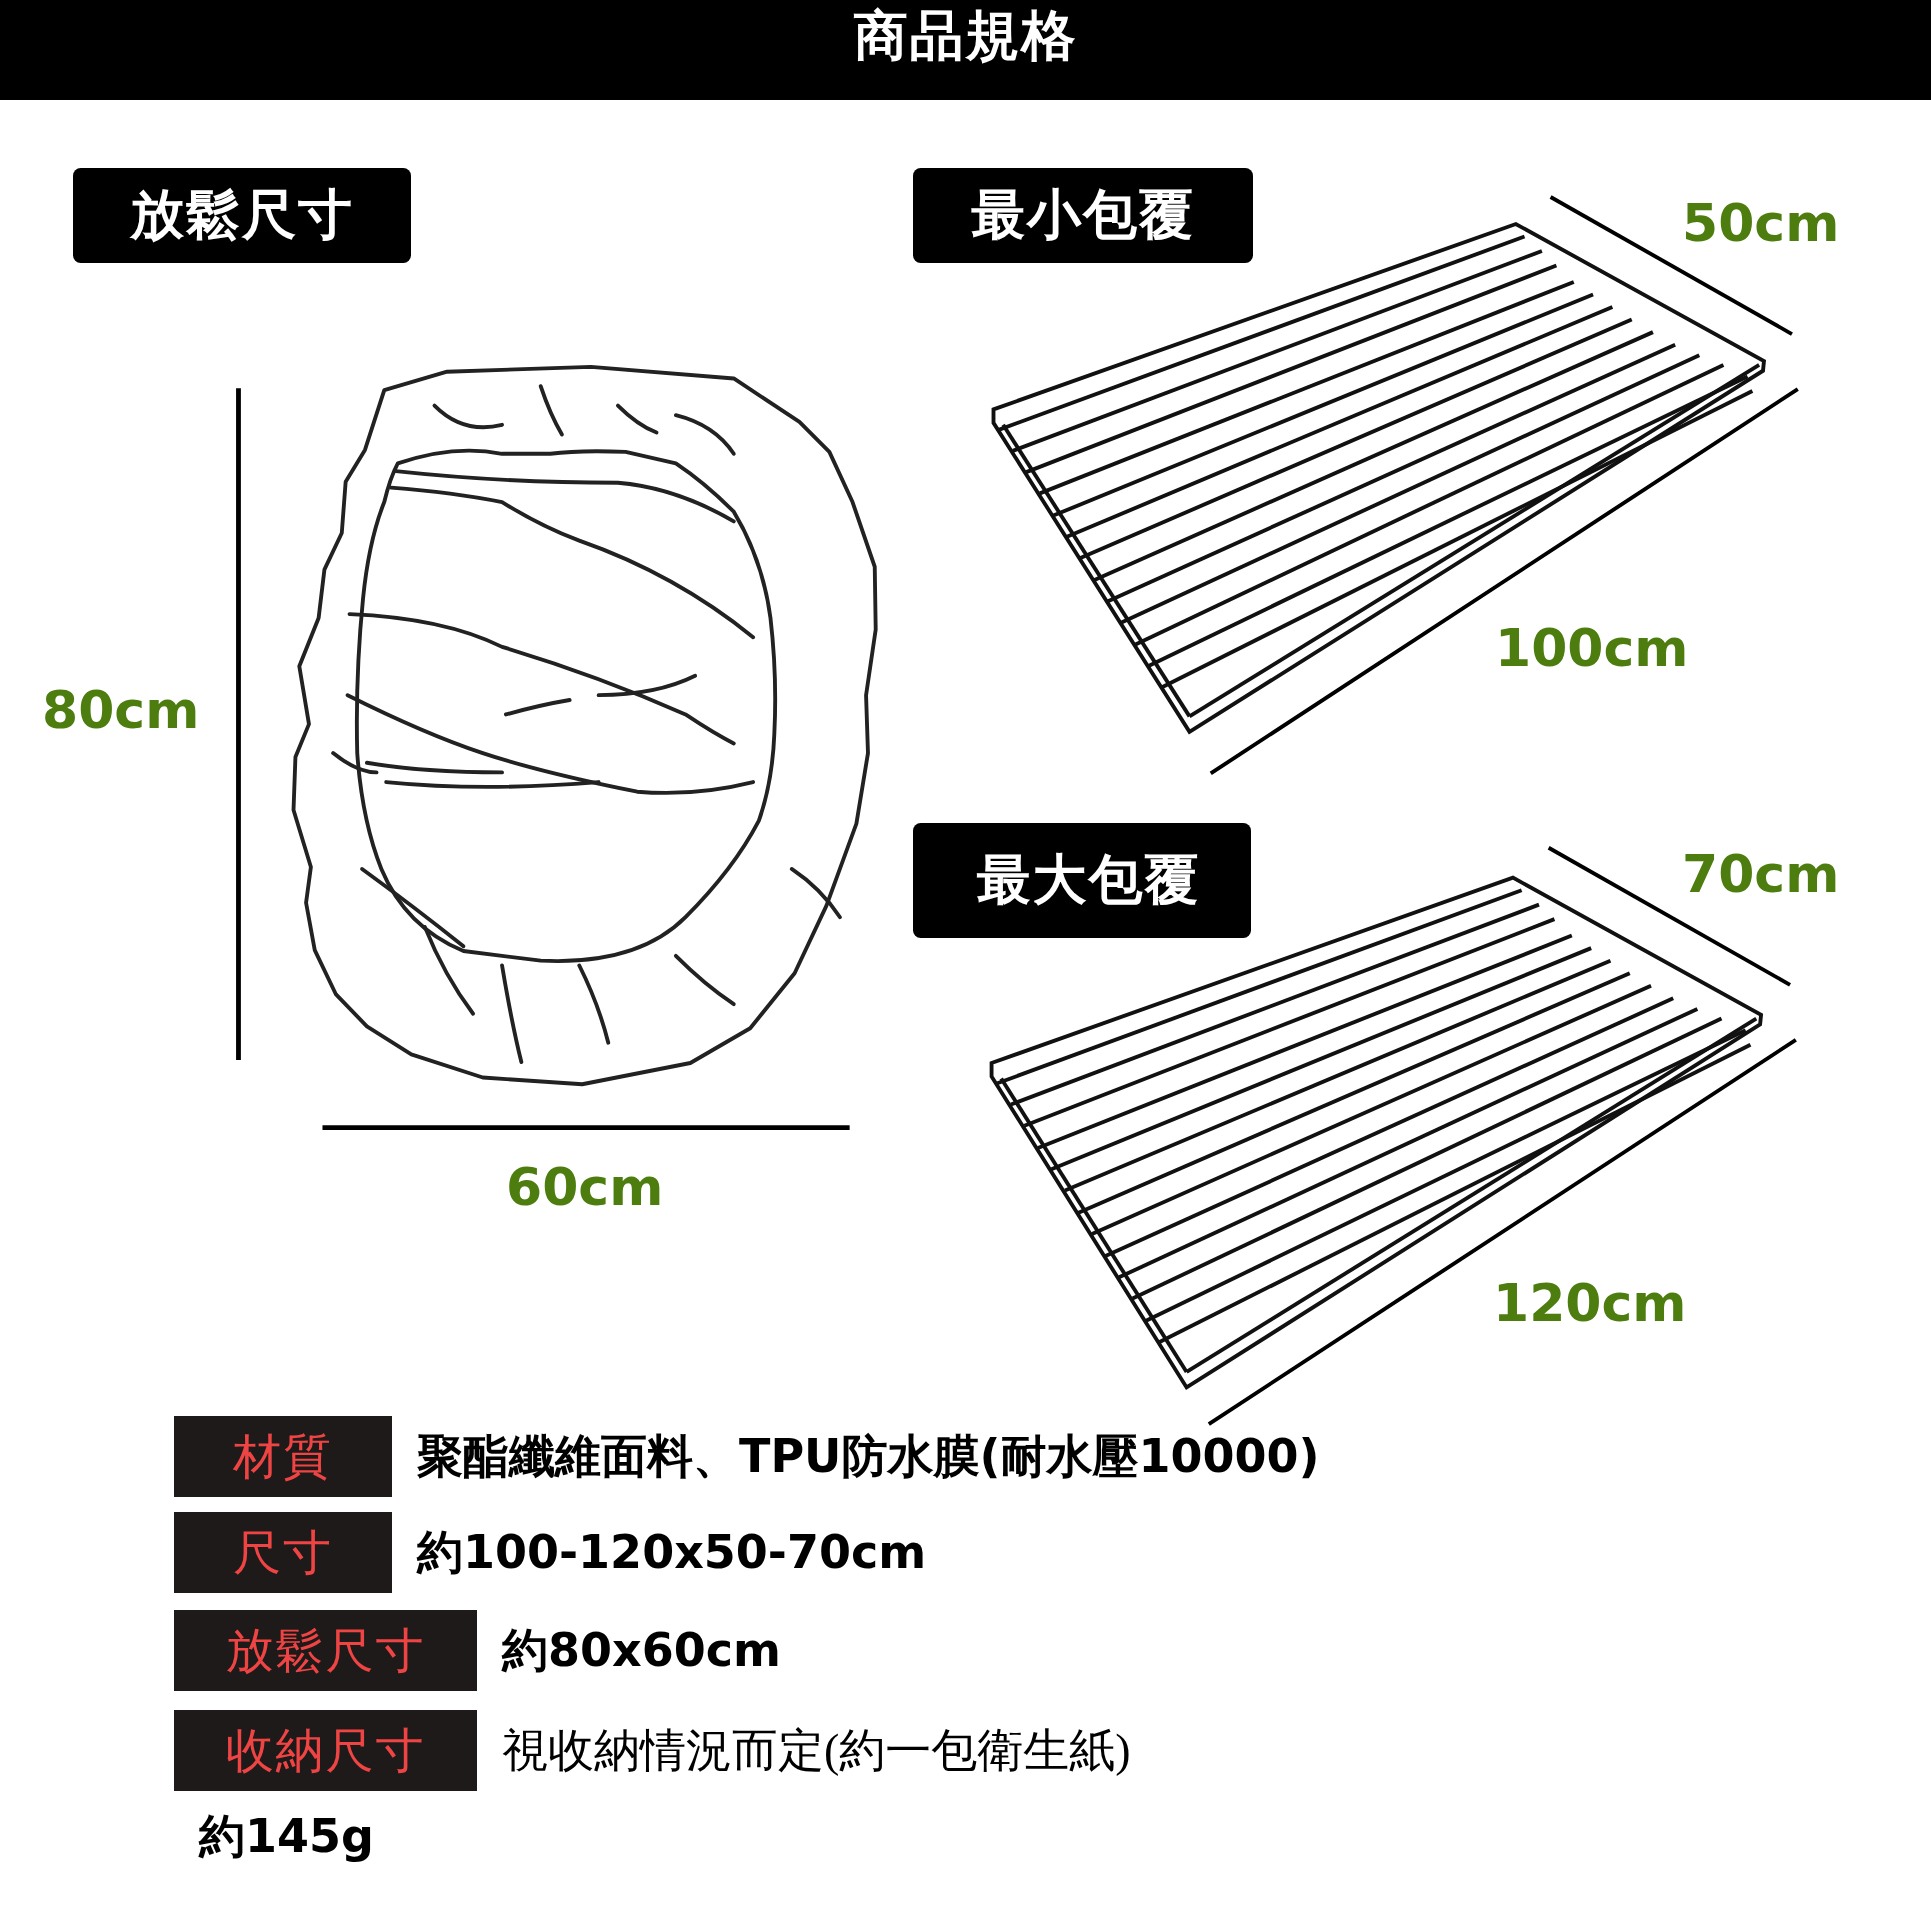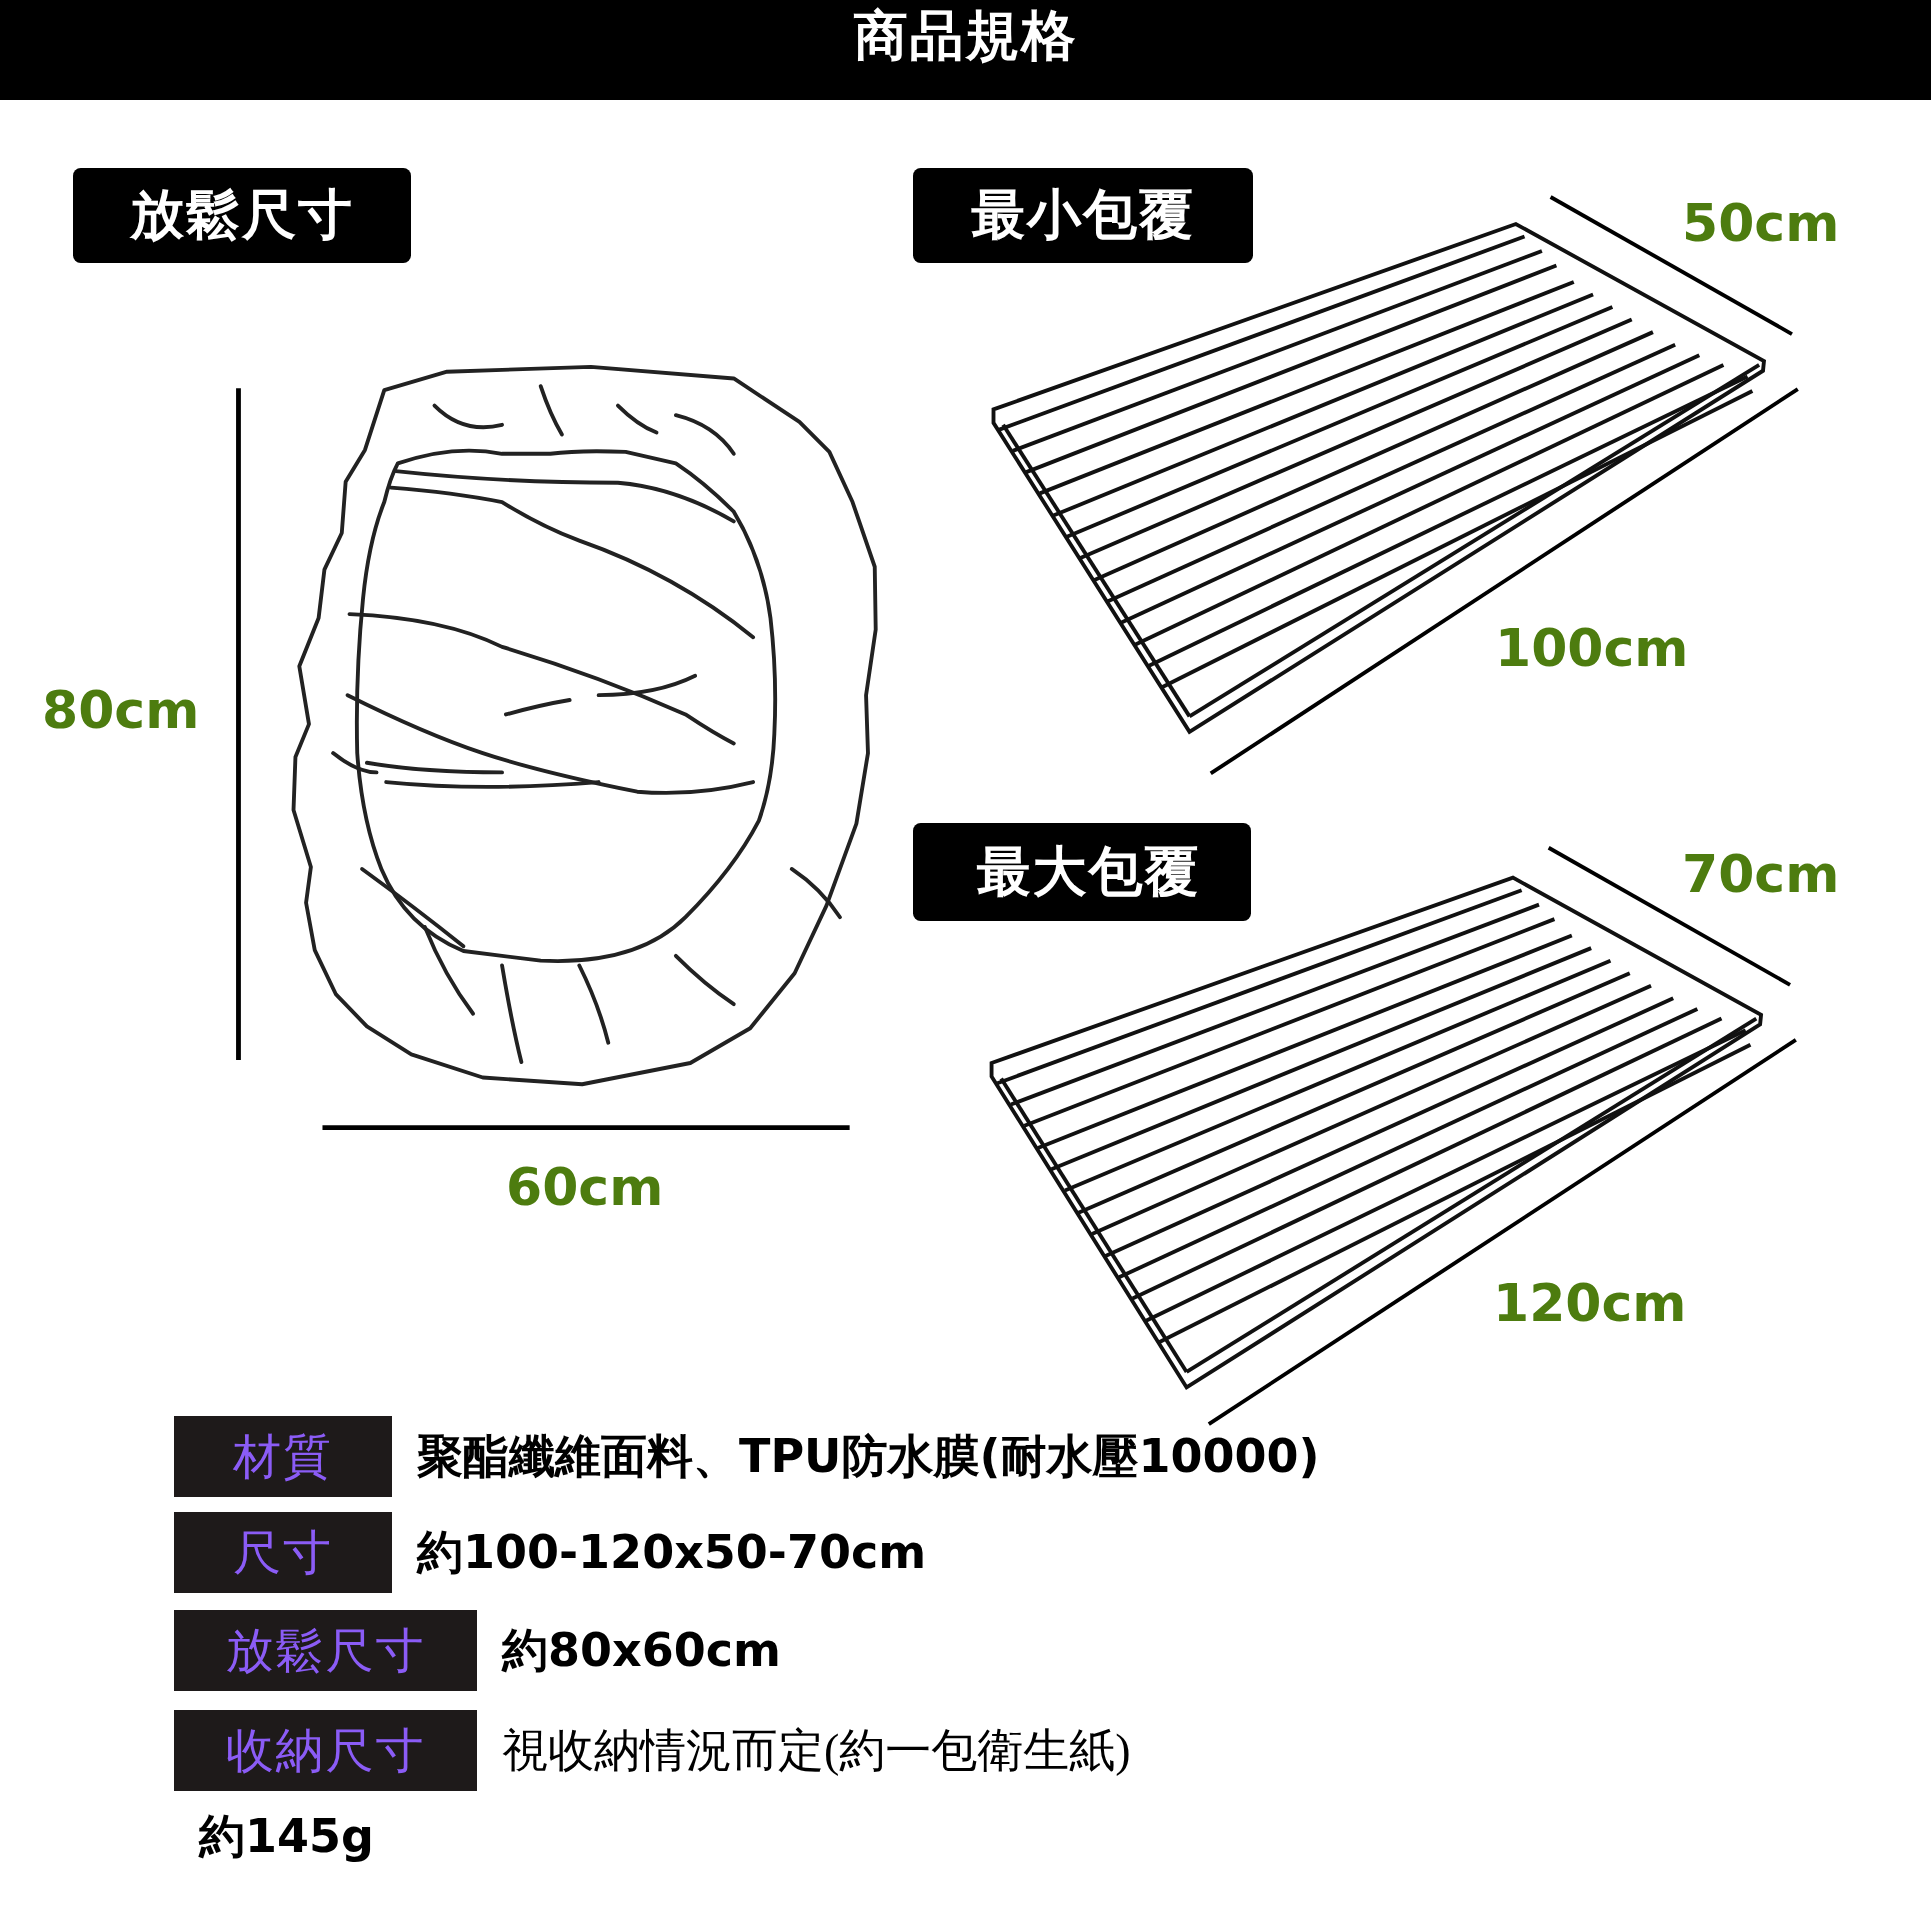--- a/index.html
+++ b/index.html
@@ -5,34 +5,34 @@
     * { margin: 0; padding: 0; box-sizing: border-box; }
     html, body { width: 1931px; height: 1931px; background: #ffffff; overflow: hidden; }
     body { position: relative; font-family: "DejaVu Sans", "Liberation Sans", sans-serif; color: #000; }
 
     .header-bar { position: absolute; left: 0; top: 0; width: 1931px; height: 100px; background: #000; display: flex; align-items: flex-start; justify-content: center; }
     .header-title { color: #fff; font-size: 54px; font-weight: bold; letter-spacing: 1.9px; }
 
     .tag { position: absolute; background: #000; color: #fff; border-radius: 7.7px; display: flex; align-items: center; justify-content: center; font-size: 54px; font-weight: bold; letter-spacing: 1.9px; }
     .tag-relaxed { left: 73px; top: 168px; width: 338px; height: 95px; }
     .tag-min { left: 913px; top: 168px; width: 340px; height: 95px; }
-    .tag-max { left: 913px; top: 823px; width: 338px; height: 98px; padding-left: 13px; }
+    .tag-max { left: 913px; top: 823px; width: 338px; height: 115px; padding-left: 13px; }
 
     .dim-label { position: absolute; font-family: "DejaVu Sans", sans-serif; font-weight: bold; font-size: 52px; color: #4d7c0f; white-space: nowrap; }
     .dim-80 { left: 42px; top: 680px; }
     .dim-60 { left: 506px; top: 1157px; }
     .dim-50 { left: 1682px; top: 193px; }
     .dim-100 { left: 1495px; top: 618px; }
     .dim-70 { left: 1682px; top: 844px; }
     .dim-120 { left: 1493px; top: 1273px; }
 
     .drawing { position: absolute; left: 0; top: 0; width: 1931px; height: 1931px; pointer-events: none; }
 
     .spec-row { position: absolute; left: 174px; display: flex; align-items: center; }
-    .spec-label { background: #1e1a1a; color: #8b5cf6; height: 81px; display: flex; align-items: center; justify-content: center; font-size: 48px; letter-spacing: 1.9px; }
+    .spec-label { background: #1e1a1a; color: #ef4444; height: 81px; display: flex; align-items: center; justify-content: center; font-size: 48px; letter-spacing: 1.9px; }
     .spec-label.w2 { width: 218px; }
     .spec-label.w4 { width: 303px; }
     .spec-value { font-size: 46px; font-weight: bold; color: #000; white-space: nowrap; margin-left: 25px; letter-spacing: 0px; }
     .spec-value.light { font-weight: normal; }
     .row-1 { top: 1416px; }
     .row-2 { top: 1512px; }
     .row-3 { top: 1610px; }
     .row-4 { top: 1710px; font-family: Liberation Serif, serif; }
     .row-5 { top: 1806px; }
   </style>

